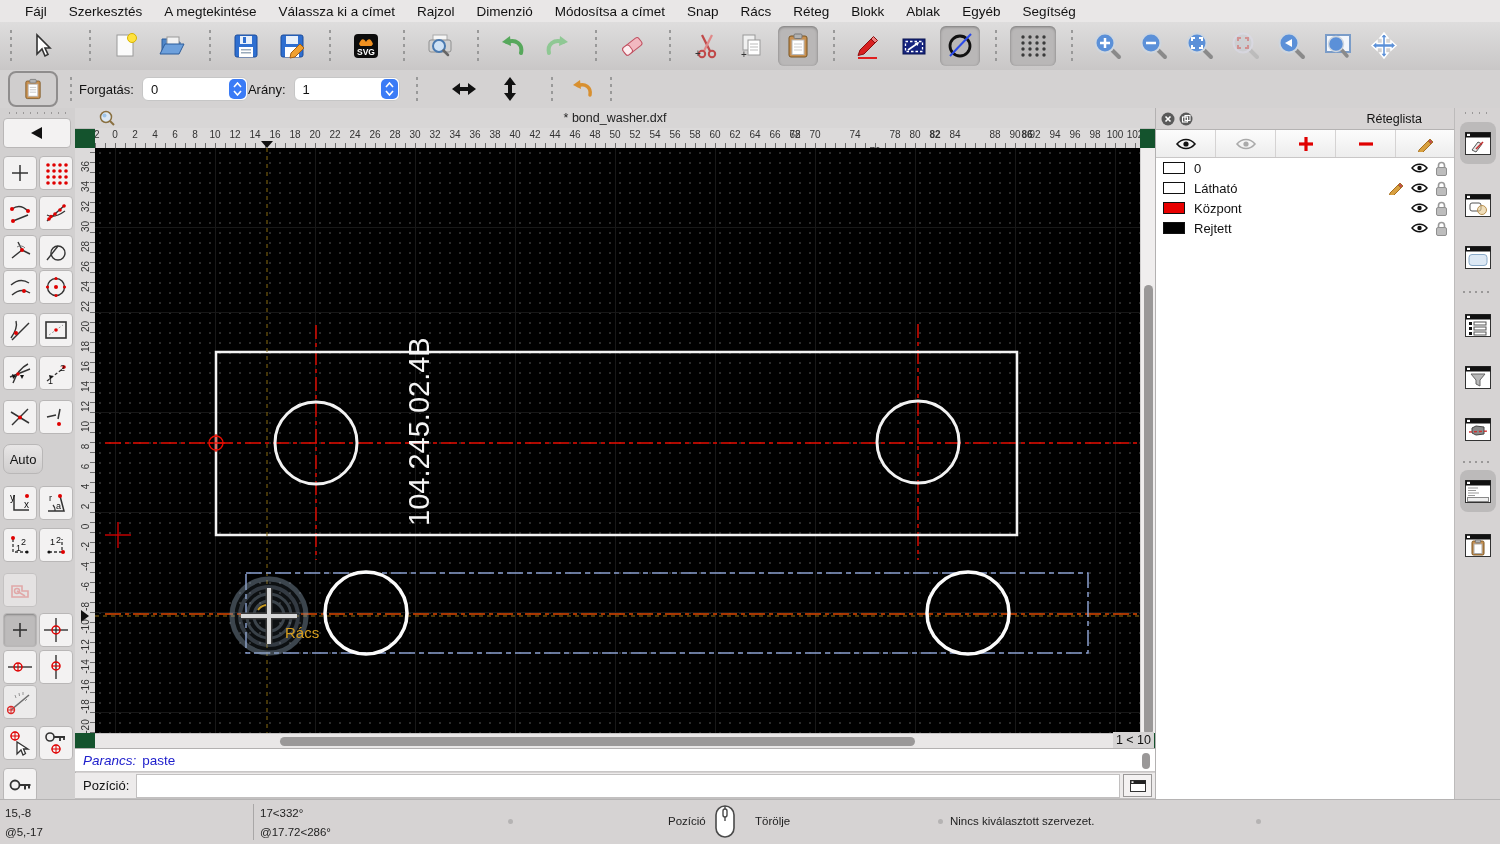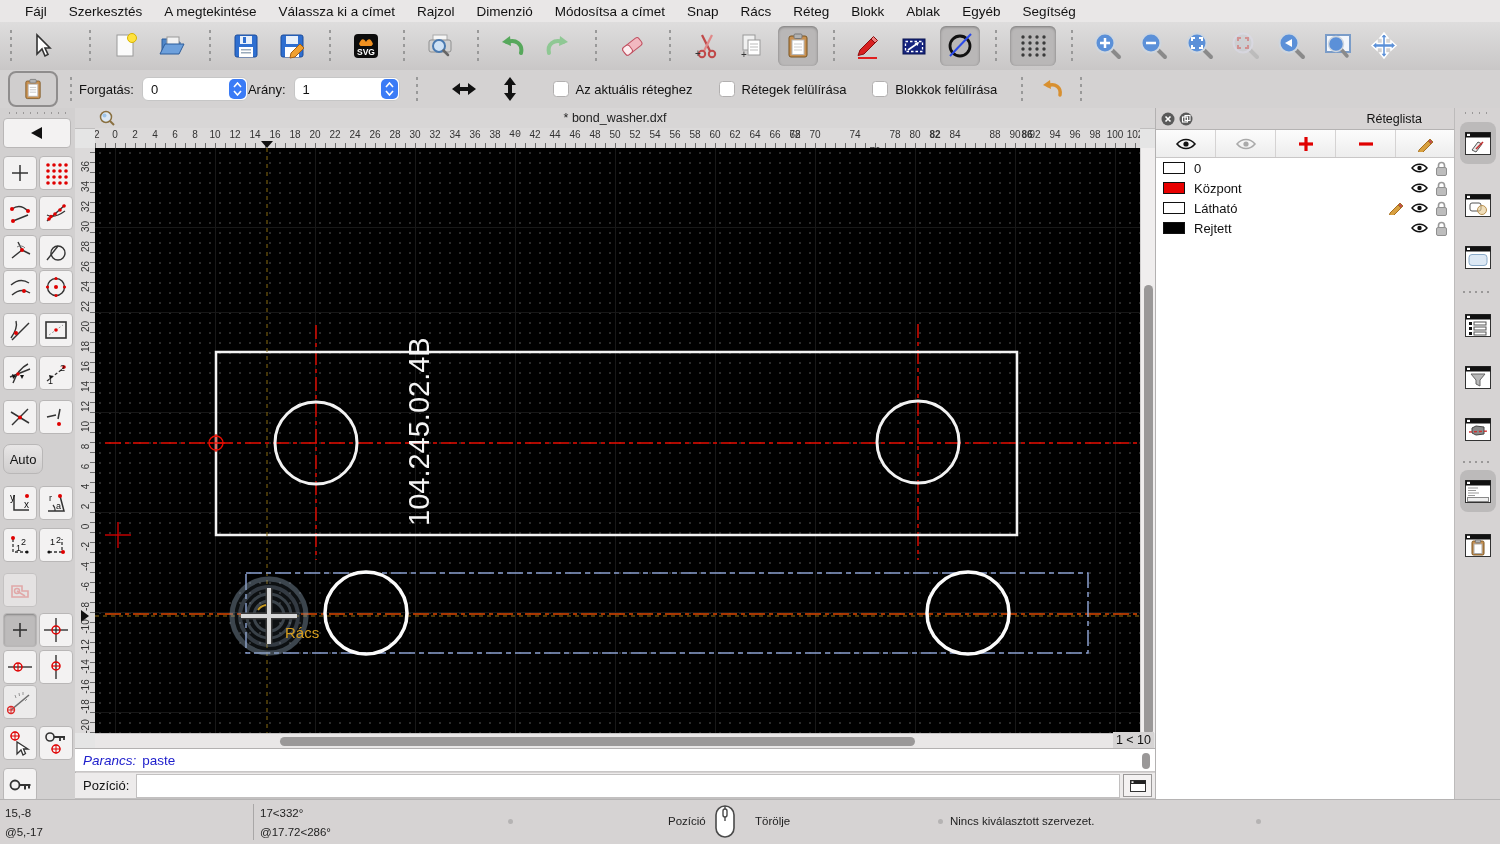--- a/index.html
+++ b/index.html
@@ -36,21 +36,21 @@
   .left-col{position:absolute;left:0;top:108px;width:75px;bottom:44px;background:#d2d0d0;border-right:1px solid #b7b5b5}
   .lrow{position:absolute;left:3px;display:flex;gap:2px}
   .sbtn{width:32px;height:32px;background:#f3f2f2;border:1px solid #b9b7b7;border-radius:4px;
         display:flex;align-items:center;justify-content:center;flex:none}
   .sbtn.pressed{background:#bdbbbb;box-shadow:inset 0 1px 2px rgba(0,0,0,.3)}
   .sbtn.wide{width:66px;height:28px}
   .sbtn.autob{width:38px;height:28px;border-radius:7px;font-size:13px;background:linear-gradient(#e8e6e6,#cfcdcd)}
   .dots-h{position:absolute;left:6px;top:3px;width:62px;height:4px;
           background-image:radial-gradient(#9a9898 1px,transparent 1.2px);background-size:7px 4px}
   
-  .doc{position:absolute;left:75px;top:108px;width:1080px;height:640px;background:#e5e5e5}
+  .doc{position:absolute;left:75px;top:108px;width:1080px;height:640px;background:#14532d}
   .doc-title{height:20px;background:#d8d6d6;border-bottom:1px solid #c0bebe;display:flex;align-items:center;justify-content:center;
              font-size:12.5px;color:#222;position:relative}
   .doc-icon{position:absolute;left:24px;top:2px}
   .hruler{position:absolute;left:20px;top:20px;width:1045px;height:20px;background:#dcdada;overflow:hidden;
           border-bottom:1px solid #a9a7a7;font-size:10px;color:#333;
           background-image:repeating-linear-gradient(90deg,#6f6f6f 0 1px,transparent 1px 10px);
           background-size:1045px 5px;background-position:0 bottom;background-repeat:no-repeat}
   .hruler span{position:absolute;top:1px;transform:translateX(-50%)}
   .hmarker{position:absolute;left:166px;top:13px;width:0;height:0;border:6px solid transparent;border-top:7px solid #111}
   .vruler{position:absolute;left:0;top:40px;width:20px;height:585px;background:#dcdada;overflow:hidden;
@@ -421,34 +421,20 @@
         </svg>
       </span>
     </div>
   <div class="flipbtn" style="margin-left:12px">
       <span>
     <svg width="16" height="24">
           <path d="M8 0 L14 8 h-4 v8 h4 l-6 8 -6-8 h4 V8 H2 z" fill="#111"></path>
         </svg>
       </span>
     </div>
-  <div id="opt-checks" style="display:flex;align-items:center">
-      <label class="chk">
-        <span class="box"></span>
-        <span>Az aktuális réteghez</span>
-      </label>
-      <label class="chk">
-        <span class="box"></span>
-        <span>Rétegek felülírása</span>
-      </label>
-      <label class="chk">
-        <span class="box"></span>
-        <span>Blokkok felülírása</span>
-      </label>
-    </div>
   <div class="handle" style="margin-left:22px;height:28px"></div>
   <div class="tbtn" style="width:36px;height:32px">
       <span>
     <svg width="28" height="26">
           <path d="M23 19 c1.5-8-5-12-12-9.5" fill="none" stroke="#d89030" stroke-width="3.5" stroke-linecap="round"></path>
           <path d="M13 4 l-7 5 8 4 z" fill="#d89030"></path>
         </svg>
       </span>
     </div>
   <div class="handle" style="margin-left:6px;height:28px"></div>
@@ -817,21 +803,21 @@
       <span style="left: 220px;">20</span>
       <span style="left: 240px;">22</span>
       <span style="left: 260px;">24</span>
       <span style="left: 280px;">26</span>
       <span style="left: 300px;">28</span>
       <span style="left: 320px;">30</span>
       <span style="left: 340px;">32</span>
       <span style="left: 360px;">34</span>
       <span style="left: 380px;">36</span>
       <span style="left: 400px;">38</span>
-      <span style="left: 420px; font-family: Liberation Mono, monospace;">40</span>
+      <span style="left: 420px;">40</span>
       <span style="left: 440px;">42</span>
       <span style="left: 460px;">44</span>
       <span style="left: 480px;">46</span>
       <span style="left: 500px;">48</span>
       <span style="left: 520px;">50</span>
       <span style="left: 540px;">52</span>
       <span style="left: 560px;">54</span>
       <span style="left: 580px;">56</span>
       <span style="left: 600px;">58</span>
       <span style="left: 620px;">60</span>
@@ -1041,46 +1027,46 @@
           </svg>
         </span>
         <span class="ric">
           <svg width="13" height="15">
             <rect x="1.5" y="6.5" width="10" height="8" rx="1.5" fill="#bdbdbd" stroke="#8f8f8f"></rect>
             <path d="M3.5 6.5 v-2 a3 3 0 0 1 6 0 v2" fill="none" stroke="#9a9a9a" stroke-width="1.6"></path>
           </svg>
         </span>
       </div>
       <div class="layer-row">
-        <span class="swatch" style="background: rgb(232, 0, 0);"></span>
-        <span>Központ</span>
-        <span class="spacer"></span>
-        <span class="ric">
-          <svg width="17" height="12">
-            <path d="M1 6 C5 1 12 1 16 6 C12 11 5 11 1 6 Z" fill="none" stroke="#111" stroke-width="1.4"></path>
-            <circle cx="8.5" cy="6" r="2.2" fill="#111"></circle>
-          </svg>
-        </span>
-        <span class="ric">
-          <svg width="13" height="15">
-            <rect x="1.5" y="6.5" width="10" height="8" rx="1.5" fill="#bdbdbd" stroke="#8f8f8f"></rect>
-            <path d="M3.5 6.5 v-2 a3 3 0 0 1 6 0 v2" fill="none" stroke="#9a9a9a" stroke-width="1.6"></path>
-          </svg>
-        </span>
-      </div>
-      <div class="layer-row">
         <span class="swatch" style="background: rgb(255, 255, 255);"></span>
         <span>Látható</span>
         <span class="spacer"></span>
         <span class="ric">
           <svg width="15" height="14">
             <path d="M1 12 L9 4 l3 3 -8 8 -4 1 z" fill="#d8a040" stroke="#a87020"></path>
             <path d="M9 4 l3 3 2-2 -3-3 z" fill="#c05050" stroke="#a87020"></path>
           </svg>
         </span>
+        <span class="ric">
+          <svg width="17" height="12">
+            <path d="M1 6 C5 1 12 1 16 6 C12 11 5 11 1 6 Z" fill="none" stroke="#111" stroke-width="1.4"></path>
+            <circle cx="8.5" cy="6" r="2.2" fill="#111"></circle>
+          </svg>
+        </span>
+        <span class="ric">
+          <svg width="13" height="15">
+            <rect x="1.5" y="6.5" width="10" height="8" rx="1.5" fill="#bdbdbd" stroke="#8f8f8f"></rect>
+            <path d="M3.5 6.5 v-2 a3 3 0 0 1 6 0 v2" fill="none" stroke="#9a9a9a" stroke-width="1.6"></path>
+          </svg>
+        </span>
+      </div>
+      <div class="layer-row">
+        <span class="swatch" style="background: rgb(232, 0, 0);"></span>
+        <span>Központ</span>
+        <span class="spacer"></span>
         <span class="ric">
           <svg width="17" height="12">
             <path d="M1 6 C5 1 12 1 16 6 C12 11 5 11 1 6 Z" fill="none" stroke="#111" stroke-width="1.4"></path>
             <circle cx="8.5" cy="6" r="2.2" fill="#111"></circle>
           </svg>
         </span>
         <span class="ric">
           <svg width="13" height="15">
             <rect x="1.5" y="6.5" width="10" height="8" rx="1.5" fill="#bdbdbd" stroke="#8f8f8f"></rect>
             <path d="M3.5 6.5 v-2 a3 3 0 0 1 6 0 v2" fill="none" stroke="#9a9a9a" stroke-width="1.6"></path>

